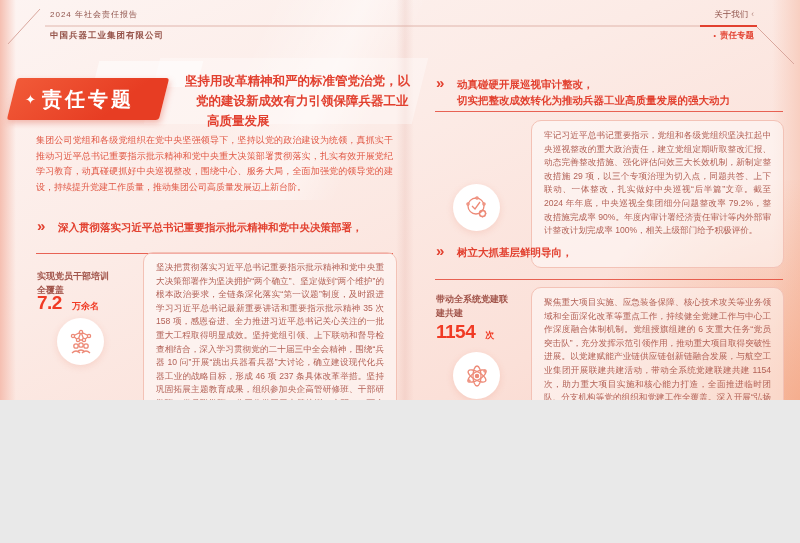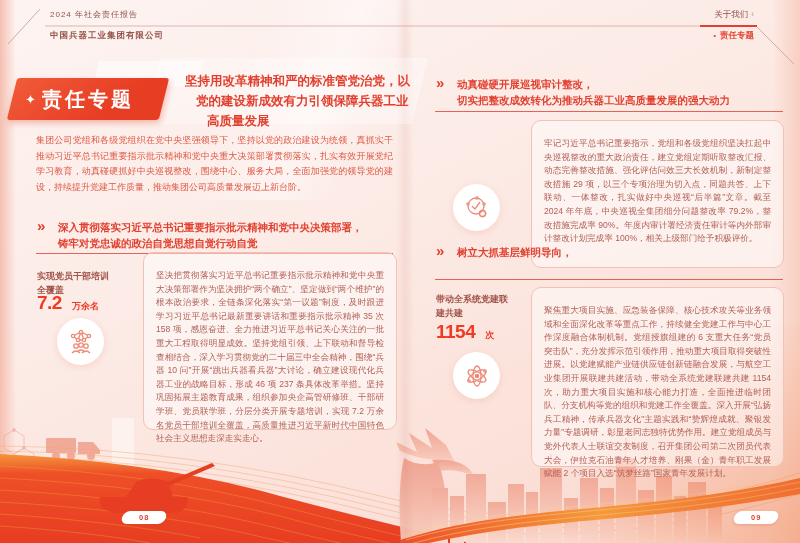--- a/index.html
+++ b/index.html
@@ -1,18 +1,18 @@
 <!DOCTYPE html>
 <html><head>
 <meta charset="utf-8">
 <style>
   * { margin:0; padding:0; box-sizing:border-box; }
   html,body { background:#e9e9e9; }
   .spread {
-    position:relative; width:800px; height:543px; overflow:hidden;
+    position:relative; width:800px; height:400px; overflow:hidden;
     font-family:"Liberation Sans","DejaVu Sans",sans-serif;
     background:linear-gradient(155deg,#fdf4f2 0%,#fcebe6 40%,#fbe0d8 78%,#f9d6cc 100%);
   }
   
   .edge-left  { position:absolute; left:0; top:0; width:16px; height:100%;
     background:linear-gradient(to right,#f5bfb1,rgba(255,255,255,0)); }
   .edge-right { position:absolute; right:0; top:0; width:28px; height:100%;
     background:linear-gradient(to left,#f8cfc1,rgba(255,255,255,0)); }
   .corner-glow { position:absolute; right:0; bottom:0; width:300px; height:220px;
     background:radial-gradient(circle at 100% 100%, rgba(240,120,60,.38), rgba(240,120,60,0) 62%); }
@@ -61,21 +61,21 @@
   .stat-label { position:absolute; font-size:9px; line-height:14px; font-weight:bold; color:#a1544a; }
   .stat-value { position:absolute; display:flex; align-items:flex-end; }
   .stat-value .num { font-size:19px; font-weight:800; color:#f03a24; line-height:26px; letter-spacing:-.5px; }
   .stat-value .unit{ font-size:9px; font-weight:bold; color:#f03a24; margin:0 0 3px 10px; }
   .icon-circle { position:absolute; width:47px; height:47px; border-radius:50%;
     background:#fff; display:flex; align-items:center; justify-content:center;
     box-shadow:0 2px 7px rgba(230,110,85,.18); }
 
   
   .panel { position:absolute; background:rgba(255,255,255,.48);
-    border:1px solid #f3c2b6; border-radius:10px; padding:16px 12px; }
+    border:1px solid #f3c2b6; border-radius:10px; padding:8px 12px; }
   .panel .txt { font-size:8.6px; line-height:13.6px; color:#b2religious;
     color:#b26156; text-align:justify; }
 
   .page-badge { position:absolute; width:44px; height:13px; background:#fff;
     border-radius:7px; transform:skewX(-16deg);
     display:flex; align-items:center; justify-content:center;
     box-shadow:0 1px 3px rgba(200,80,60,.25); }
   .page-badge span { transform:skewX(16deg); font-size:7.5px; font-weight:bold; color:#e2402f; letter-spacing:1px; }
 </style>
 </head>
@@ -214,21 +214,20 @@
     <div class="l1">坚持用改革精神和严的标准管党治党，以</div>
     <div class="l2">党的建设新成效有力引领保障兵器工业</div>
     <div class="l3">高质量发展</div>
   </div>
 
   <div class="intro">集团公司党组和各级党组织在党中央坚强领导下，坚持以党的政治建设为统领，真抓实干推动习近平总书记重要指示批示精神和党中央重大决策部署贯彻落实，扎实有效开展党纪学习教育，动真碰硬抓好中央巡视整改，围绕中心、服务大局，全面加强党的领导党的建设，持续提升党建工作质量，推动集团公司高质量发展迈上新台阶。</div>
 
   <div class="sec-marker" style="left:37px; top:219px;">»</div>
   <div class="sec-title" style="left:58px; top:219px; width:336px;">
     <div>深入贯彻落实习近平总书记重要指示批示精神和党中央决策部署，</div>
-    <div>铸牢对党忠诚的政治自觉思想自觉行动自觉</div>
   </div>
   <div class="rule" style="left:36px; top:253px; width:357px;"></div>
 
   <div class="stat-label" style="left:37px; top:269px;">
     <div>实现党员干部培训</div>
     <div>全覆盖</div>
   </div>
   <div class="stat-value" style="left:37px; top:290px;">
     <span class="num">7.2</span>
     <span class="unit">万余名</span>

